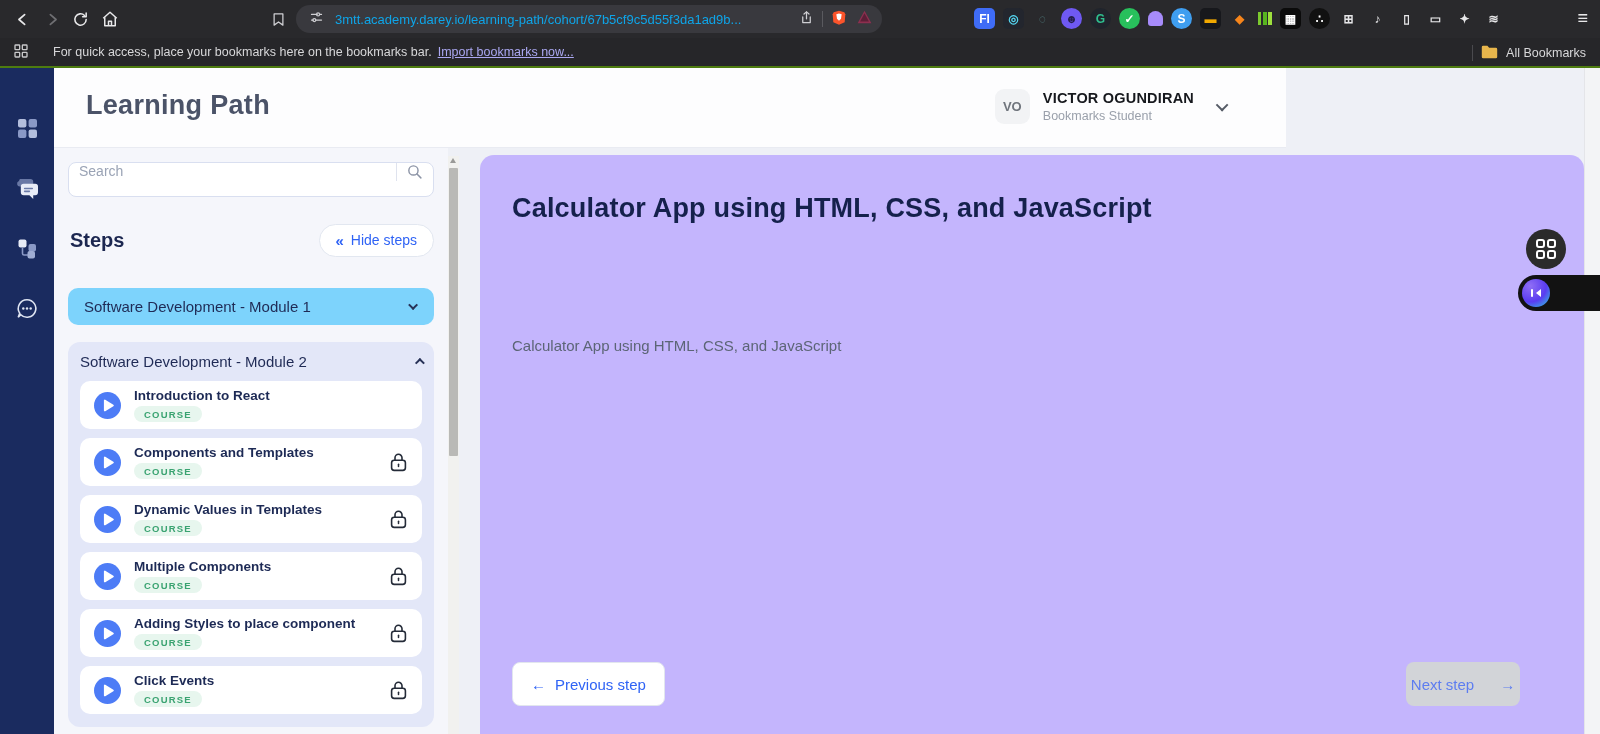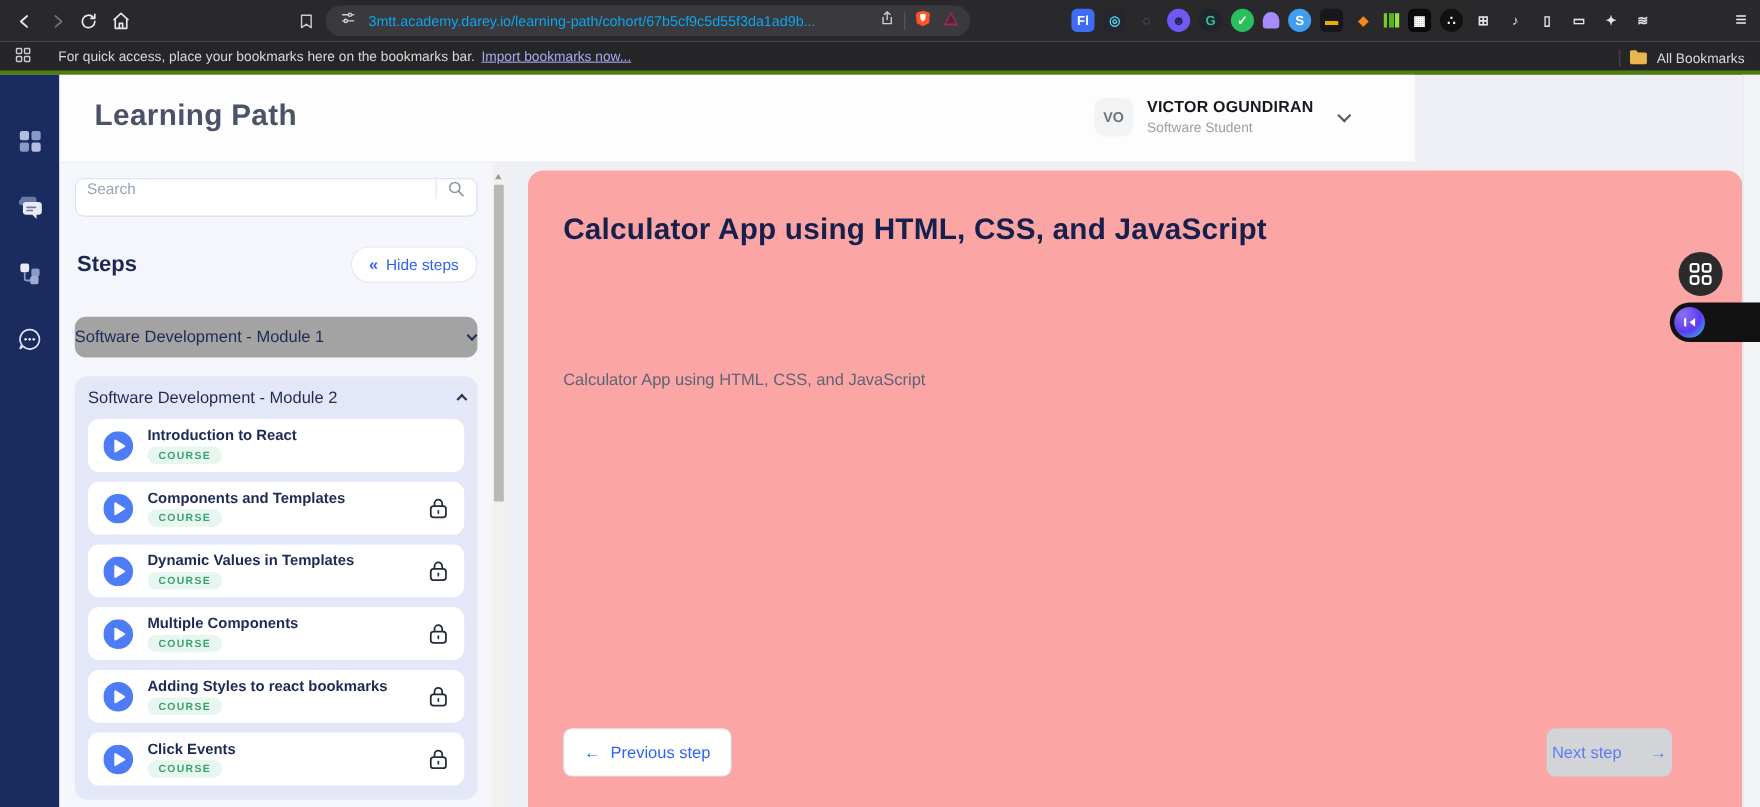--- a/index.html
+++ b/index.html
@@ -12,21 +12,21 @@
 .navbtn.dim{color:#6f6f73}
 .urlpill{position:absolute;left:296px;top:5px;width:586px;height:28px;background:#39393e;border-radius:14px;display:flex;align-items:center;color:#e9e9ec}
 .urltext{font-size:13px;color:#0ea5e9;white-space:nowrap;overflow:hidden;flex:1}
 .pill-div{width:1px;height:16px;background:#5a5a5f;margin:0 8px}
 .ext-row{position:absolute;left:974px;top:8px;display:flex;gap:8px;align-items:center}
 .ext{width:21px;height:21px;display:flex;align-items:center;justify-content:center;font-size:12px;font-weight:700;border-radius:5px;line-height:1}
 .ext.round{border-radius:50%}
 .ext-ghost{width:15px;height:15px;background:#a78bfa;border-radius:50% 50% 3px 3px}
 .ext-bars{width:14px;height:13px;background:linear-gradient(90deg,#7cc92e 0 3px,transparent 3px 5px,#58b51f 5px 9px,transparent 9px 10px,#9ddf3d 10px 14px)}
 .hamb{position:absolute;right:12px;top:8px;color:#e8e8ea;font-size:18px;letter-spacing:0;line-height:21px}
-.bookbar{position:absolute;left:0;top:38px;width:1600px;height:30px;background:#262629;border-bottom:4px solid #4d7c0f;display:flex;align-items:center;color:#d8d8da;font-size:12.5px}
+.bookbar{position:absolute;left:0;top:38px;width:1600px;height:30px;background:#262629;border-bottom:2px solid #4d7c0f;display:flex;align-items:center;color:#d8d8da;font-size:12.5px}
 .bookbar a{color:#aba8f2;text-decoration:underline}
 .bb-right{position:absolute;right:14px;top:0;height:30px;display:flex;align-items:center;gap:8px}
 .bb-divider{width:1px;height:16px;background:#4a4a4e}
 
 
 .page{position:absolute;left:0;top:68px;width:1600px;height:666px;background:#eef0f6}
 .app-sidebar{position:absolute;left:0;top:0;width:54px;height:666px;background:#1a2b5f;display:flex;flex-direction:column;align-items:center;padding-top:48px;gap:36px}
 .sb-ic{width:24px;height:24px;display:flex;align-items:center;justify-content:center;cursor:pointer}
 .app-header{position:absolute;left:54px;top:0;width:1232px;height:80px;background:#fdfdfe;border-bottom:1px solid #e9ebf2}
 .pg-title{position:absolute;left:32px;top:22px;font-size:27px;font-weight:600;color:#4b5368;letter-spacing:.3px}
@@ -42,37 +42,37 @@
 
 .steps-panel{position:absolute;left:54px;top:80px;width:394px;height:586px;background:#f5f6fb}
 .searchbox{position:absolute;left:14px;top:14px;width:366px;height:35px;background:#fff;border:1px solid #d9dff0;border-radius:8px;display:flex;align-items:flex-start;padding:0 10px}
 .searchbox input{flex:1;border:none;outline:none;font-size:14px;color:#333;background:transparent;font-family:"Liberation Sans",sans-serif}
 .searchbox input::placeholder{color:#9aa3b5}
 .search-div{width:1px;height:18px;background:#dfe3ee;margin-right:9px}
 .steps-row{position:absolute;left:16px;top:72px;width:364px;height:40px;display:flex;align-items:center;justify-content:space-between}
 .steps-h{font-size:20px;font-weight:700;color:#1c2750}
 .hide-btn{display:flex;align-items:center;gap:8px;background:#fff;border:1px solid #e2e7f0;border-radius:17px;height:33px;padding:0 16px;font-size:14px;color:#2f63f5;cursor:pointer}
 .guill{font-size:15px;font-weight:700;letter-spacing:-1px}
-.module-hd{position:absolute;left:14px;width:366px;height:37px;background:#a3a3a3;border-radius:10px;display:flex;align-items:center;justify-content:space-between;padding:0 0;font-size:15px;color:#1f2a55;cursor:pointer}
+.module-hd{position:absolute;left:14px;width:366px;height:37px;background:#7dd3fc;border-radius:10px;display:flex;align-items:center;justify-content:space-between;padding:0 16px;font-size:15px;color:#1f2a55;cursor:pointer}
 .module2{position:absolute;left:14px;top:194px;width:366px;height:385px;background:#e3e7f8;border-radius:12px;overflow:hidden}
 .module2-hd{height:38px;display:flex;align-items:center;justify-content:space-between;padding:0 12px;font-size:15px;color:#1f2a55;cursor:pointer}
 .course-list{padding:1px 12px 0 12px;display:flex;flex-direction:column;gap:9px}
 .course-card{background:#fff;border-radius:10px;height:48px;display:flex;align-items:center;padding:0 14px;cursor:pointer}
 .course-info{margin-left:13px;flex:1}
 .course-title{font-size:13.5px;font-weight:700;color:#1d2a55}
 .course-badge{display:inline-block;margin-top:3px;padding:2.5px 10px;border-radius:9px;background:#e7f6ee;color:#3aa371;font-size:9.5px;font-weight:700;letter-spacing:1.2px}
 .lockwrap{width:20px;display:flex;justify-content:center}
 
 
 .in-scroll{position:absolute;left:448px;top:88px;width:11px;height:578px;background:#f1f1ef}
 .in-thumb{position:absolute;left:1px;top:12px;width:9px;height:288px;background:#b9b9b6;border-radius:1px}
 .in-arrow{position:absolute;left:2px;top:2px;width:0;height:0;border-left:3.5px solid transparent;border-right:3.5px solid transparent;border-bottom:5px solid #9a9a98}
 
 
-.main-card{position:absolute;left:480px;top:87px;width:1104px;height:579px;background:#fca5a5;border-radius:14px 14px 0 0}
+.main-card{position:absolute;left:480px;top:87px;width:1104px;height:579px;background:#c4b5fd;border-radius:14px 14px 0 0}
 .main-title{position:absolute;left:32px;top:38px;font-size:27px;font-weight:700;color:#15214c;letter-spacing:.2px}
 .btn-row{position:absolute;left:32px;top:103px;display:flex;gap:12px}
 .btn-primary{height:50px;padding:0 24px;background:#2f63f5;color:#fff;font-size:16px;font-weight:600;border:none;border-radius:8px;cursor:pointer;font-family:"Liberation Sans",sans-serif}
 .btn-share{height:50px;padding:0 22px;background:#fff;color:#2f63f5;font-size:16px;font-weight:600;border:1px solid #e3e6ec;border-radius:8px;cursor:pointer;display:flex;align-items:center;gap:10px;font-family:"Liberation Sans",sans-serif}
 .desc{position:absolute;left:32px;top:182px;font-size:15px;color:#5c6576}
 .btn-prev{position:absolute;left:32px;top:507px;height:44px;padding:0 18px;background:#fff;border:1px solid #e2e6ee;border-radius:8px;color:#2f63f5;font-size:15px;display:flex;align-items:center;gap:9px;cursor:pointer;font-family:"Liberation Sans",sans-serif}
 .btn-next{position:absolute;left:926px;top:507px;height:44px;width:114px;background:#d2d4d8;border:none;border-radius:8px;color:#5d7df0;font-size:15px;display:flex;align-items:center;justify-content:center;gap:26px;cursor:default;font-family:"Liberation Sans",sans-serif}
 
 
 .right-track{position:absolute;left:1584px;top:0;width:16px;height:666px;background:#f3f4f6;border-left:1px solid #e4e5e9}
@@ -231,21 +231,21 @@
           </svg>
       </span>
     </div>
 
     <div class="app-header">
       <div class="pg-title">Learning Path</div>
       <div class="userbox">
         <div class="avatar">VO</div>
         <div>
           <div class="uname">VICTOR OGUNDIRAN</div>
-          <div class="urole">Software Student</div>
+          <div class="urole">Bookmarks Student</div>
         </div>
         <span class="chev down" style="margin-left:12px"></span>
       </div>
     </div>
 
     <div class="steps-panel">
       <div class="searchbox">
         <input type="text" placeholder="Search" style="">
         <span class="search-div"></span>
         <span>
@@ -332,21 +332,21 @@
                 </svg>
   </span>
             </div>
             <div class="course-card">
               <span style="display: flex;">
     <svg width="27" height="27" viewBox="0 0 24 24">
                   <circle cx="12" cy="12" r="12" fill="#4d7cf6"></circle>
                   <path d="M9.6 7.6v8.8l7.2-4.4z" fill="#fff" stroke="#fff" stroke-width="1.6" stroke-linejoin="round"></path>
                 </svg>
   </span>
-              <div class="course-info"><div class="course-title">Adding Styles to react bookmarks</div><span class="course-badge">COURSE</span></div>
+              <div class="course-info"><div class="course-title">Adding Styles to place component</div><span class="course-badge">COURSE</span></div>
               <span class="lockwrap">
     <svg width="17" height="19" viewBox="0 0 17 19" fill="none">
                   <rect x="1.6" y="7.2" width="13.8" height="10.2" rx="2.6" stroke="#242b38" stroke-width="1.6"></rect>
                   <path d="M5 7V4.8a3.5 3.5 0 0 1 7 0V7" stroke="#242b38" stroke-width="1.6"></path>
                   <path d="M8.5 11.3v2.2" stroke="#242b38" stroke-width="1.5" stroke-linecap="round"></path>
                 </svg>
   </span>
             </div>
             <div class="course-card">
               <span style="display: flex;">

